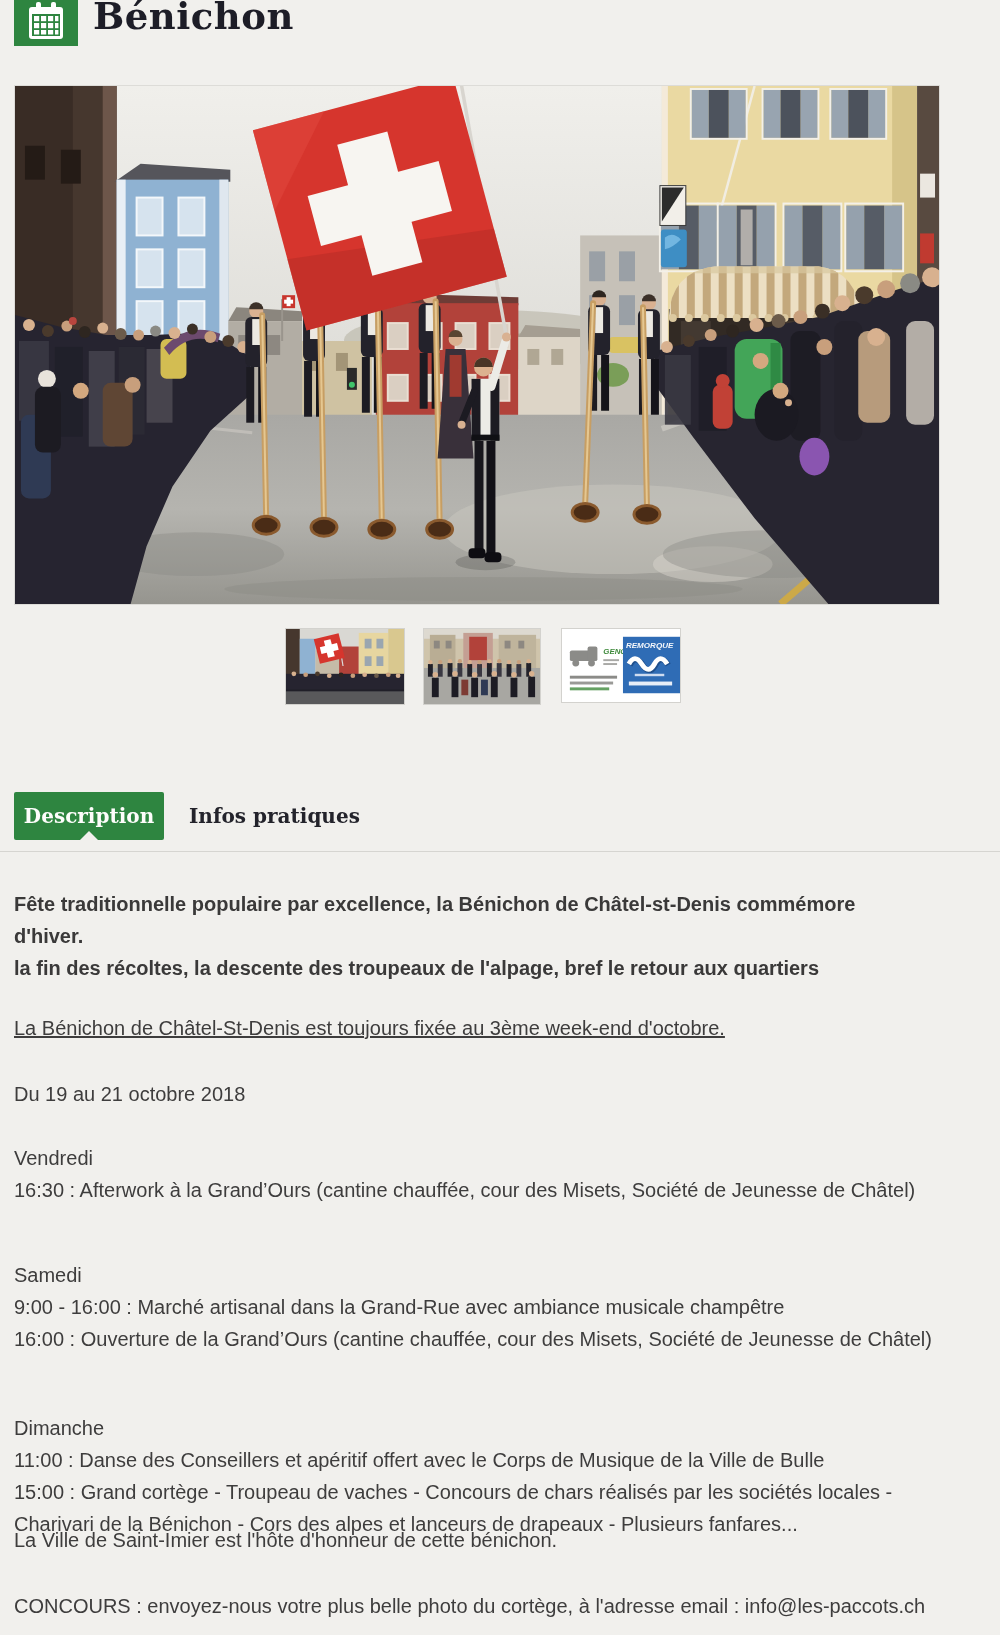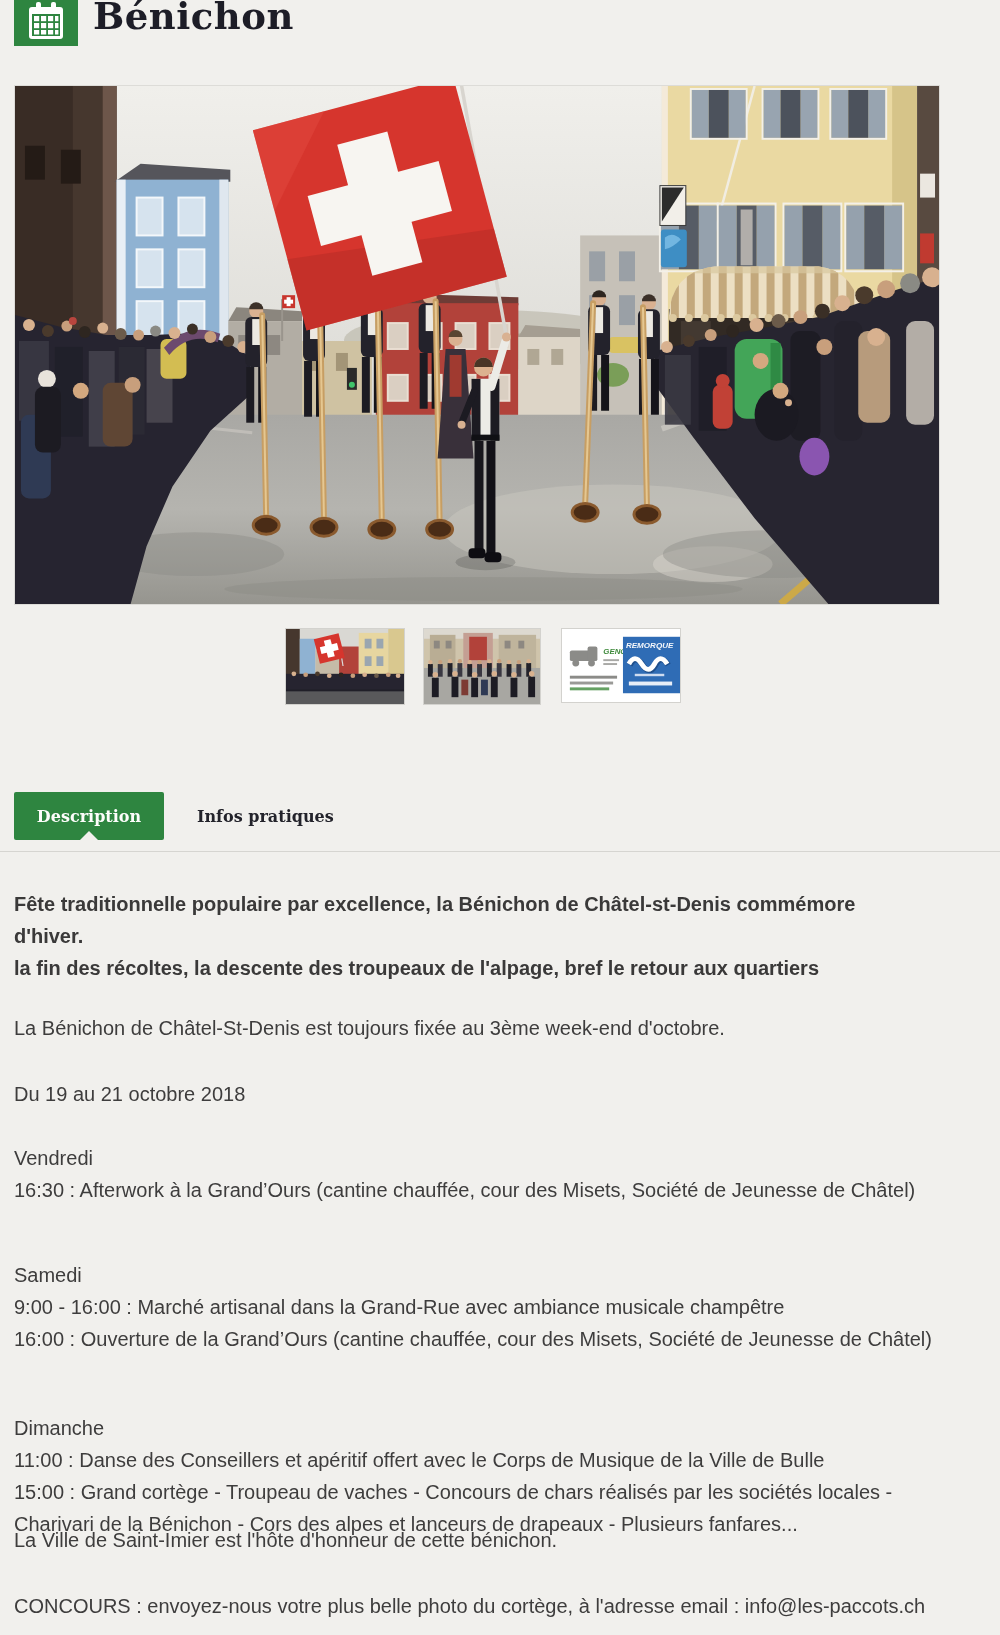--- a/index.html
+++ b/index.html
@@ -15,32 +15,32 @@
        border:1px solid #dddcd8;box-sizing:border-box;cursor:pointer;background:#e4e3df;}
   .main-photo svg{display:block;width:100%;height:100%;}
   
   .thumb{position:absolute;top:628px;border:1px solid #d3d2ce;background:#fff;cursor:pointer;box-sizing:border-box;}
   .thumb svg{display:block;}
   .t1{left:285px;width:120px;height:77px;}
   .t2{left:423px;width:118px;height:77px;}
   .t3{left:561px;width:120px;height:75px;}
   
   .tab{position:absolute;top:792px;height:48px;display:flex;align-items:center;justify-content:center;
-       font-family:"DejaVu Serif",serif;font-weight:700;font-size:16px;cursor:pointer;}
+       font-family:"DejaVu Serif",serif;font-weight:700;font-size:20px;cursor:pointer;}
   .tab-active{left:14px;width:150px;background:#2e8540;color:#fdfdfb;border-radius:2px;}
   .tab-active::after{content:"";position:absolute;bottom:0;left:50%;transform:translateX(-50%);
        width:0;height:0;border-left:9px solid transparent;border-right:9px solid transparent;
        border-bottom:9px solid #f1f0ed;}
-  .tab-plain{left:195px;padding:0 2px;color:#23232b;background:transparent;text-align:center;}
+  .tab-plain{left:187px;padding:0 2px;color:#23232b;background:transparent;text-align:center;}
   .tab-underline{position:absolute;left:0;top:851px;width:1000px;height:1px;background:#d6d5d1;}
   
   .para{position:absolute;left:14px;white-space:nowrap;font-size:20px;line-height:32px;}
   .bold{font-weight:700;color:#3a3939;}
   .p-intro{top:888px;}
-  .p-note{top:1012px;}
+  .p-note{top:1012px;text-decoration:underline;}
   .p-dates{top:1078px;}
   .p-ven{top:1142px;}
   .p-sam{top:1259px;}
   .p-dim{top:1366px;margin-top:46px;}
   .p-host{top:1524px;}
   .p-contest{top:1590px;}
 </style>
 </head>
 <body>
 

